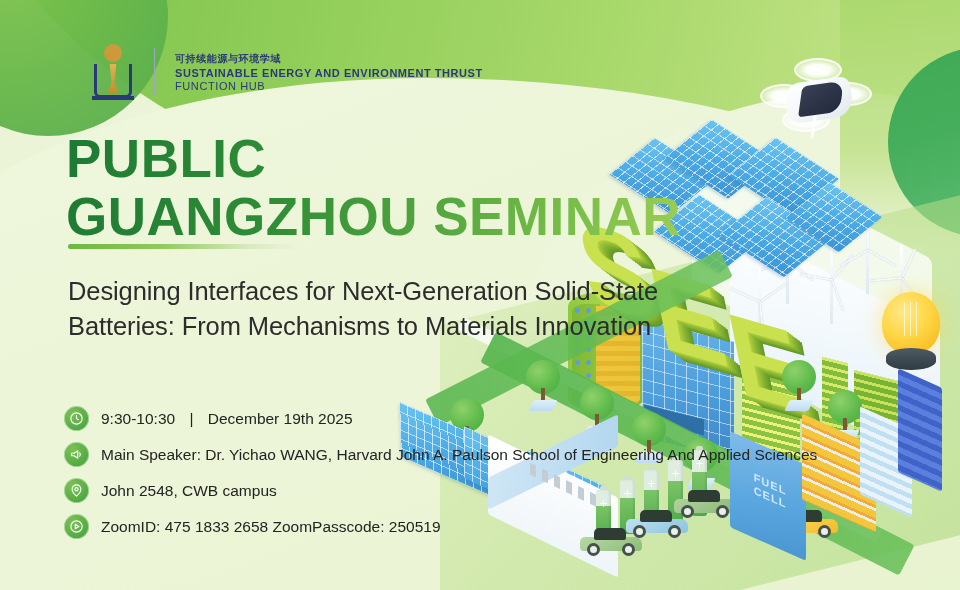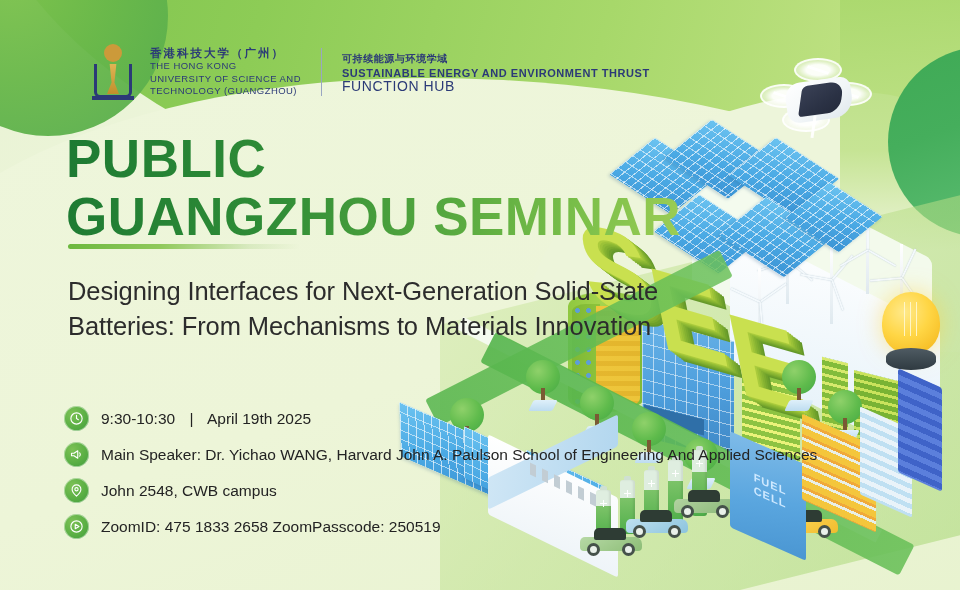--- a/index.html
+++ b/index.html
@@ -419,21 +419,21 @@
   .hkust-mark .bar {
     position: absolute; left: 0; top: 52px; width: 42px; height: 4px; background: #2b3a77;
   }
   .uni-text { color: #2b3a77; }
   .uni-cn { font-size: 11.5px; font-weight: bold; letter-spacing: 2px; line-height: 14px; }
   .uni-en { font-size: 9.5px; letter-spacing: .45px; line-height: 12.5px; }
   .logo-sep { width: 1px; height: 48px; background: #9aa6c2; margin: 0 4px; }
   .thrust-cn { font-size: 10px; font-weight: bold; color: #2b3a77; letter-spacing: .6px; line-height: 14px; }
   .thrust-en { font-size: 11px; font-weight: bold; color: #2b3a77; letter-spacing: .55px; line-height: 14px; }
   .hub-cn { font-size: 9px; color: #2b3a77; letter-spacing: .5px; line-height: 13px; margin-top: 2px; }
-  .hub-en { font-size: 14px; color: #2b3a77; letter-spacing: .6px; line-height: 13px; }
+  .hub-en { font-size: 11px; color: #2b3a77; letter-spacing: .6px; line-height: 13px; }
 
   .headline {
     position: absolute; left: 66px; top: 130px;
     font-size: 53px; font-weight: bold; line-height: 58px;
     letter-spacing: .5px;
     background: linear-gradient(100deg, #1d7a33 0%, #2f8c36 34%, #55a83f 62%, #7cc04a 84%, #9ccd55 100%);
     -webkit-background-clip: text; background-clip: text;
     -webkit-text-fill-color: transparent; color: transparent;
     text-shadow: none;
   }
@@ -649,26 +649,20 @@
     </div>
   </div>
 
   <div class="logo-row">
     <div class="hkust-mark">
       <div class="dot"></div>
       <div class="cup"></div>
       <div class="stem"></div>
       <div class="bar"></div>
     </div>
-    <div class="uni-text">
-      <div class="uni-cn">香港科技大学（广州）</div>
-      <div class="uni-en">THE HONG KONG</div>
-      <div class="uni-en">UNIVERSITY OF SCIENCE AND</div>
-      <div class="uni-en">TECHNOLOGY (GUANGZHOU)</div>
-    </div>
     <div class="logo-sep"></div>
     <div>
       <div class="thrust-cn">可持续能源与环境学域</div>
       <div class="thrust-en">SUSTAINABLE ENERGY AND ENVIRONMENT THRUST</div>
       <div class="hub-en">FUNCTION HUB</div>
     </div>
   </div>
 
   <div class="headline">
     <span class="l1">PUBLIC</span>
@@ -684,21 +678,21 @@
     <div class="detail-row">
       <div class="d-icon">
         <svg width="15" height="15" viewBox="0 0 24 24" fill="none" stroke="#ffffff" stroke-width="1.8">
           <circle cx="12" cy="12" r="9"></circle>
             <path d="M12 7v5l3 2" stroke-linecap="round"></path>
         </svg>
       </div>
       <div class="d-text">
         <span>9:30-10:30</span>
         <span class="d-sep">|</span>
-        <span>April 19th 2025</span>
+        <span>December 19th 2025</span>
       </div>
     </div>
 
     <div class="detail-row">
       <div class="d-icon">
         <svg width="15" height="15" viewBox="0 0 24 24" fill="none" stroke="#ffffff" stroke-width="1.8" stroke-linejoin="round">
           <path d="M4 10v4h4l6 4V6l-6 4H4z"></path>
             <path d="M17 9.5a3.5 3.5 0 0 1 0 5" stroke-linecap="round"></path>
         </svg>
       </div>

